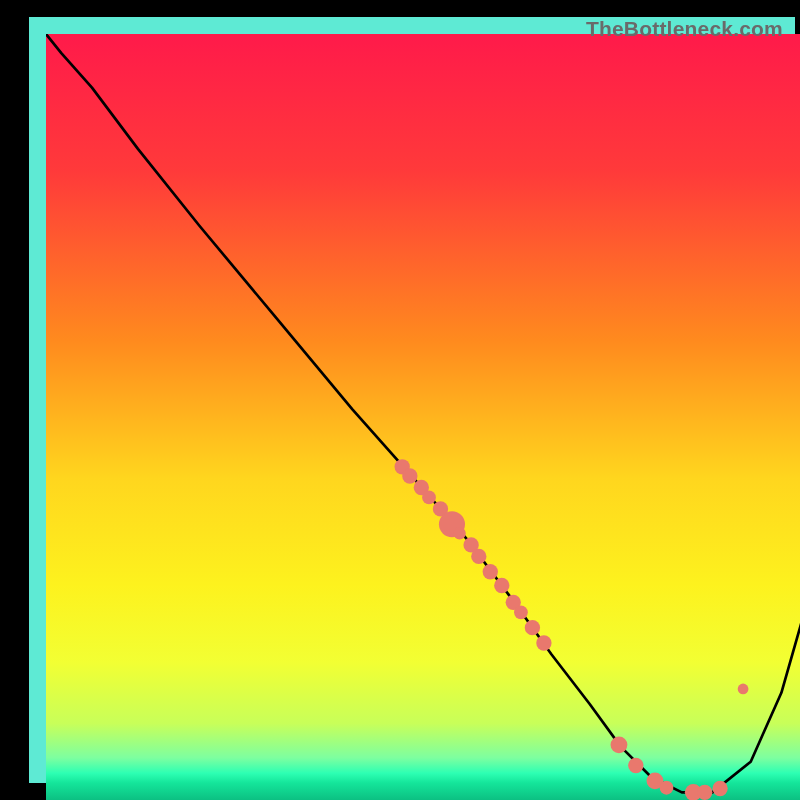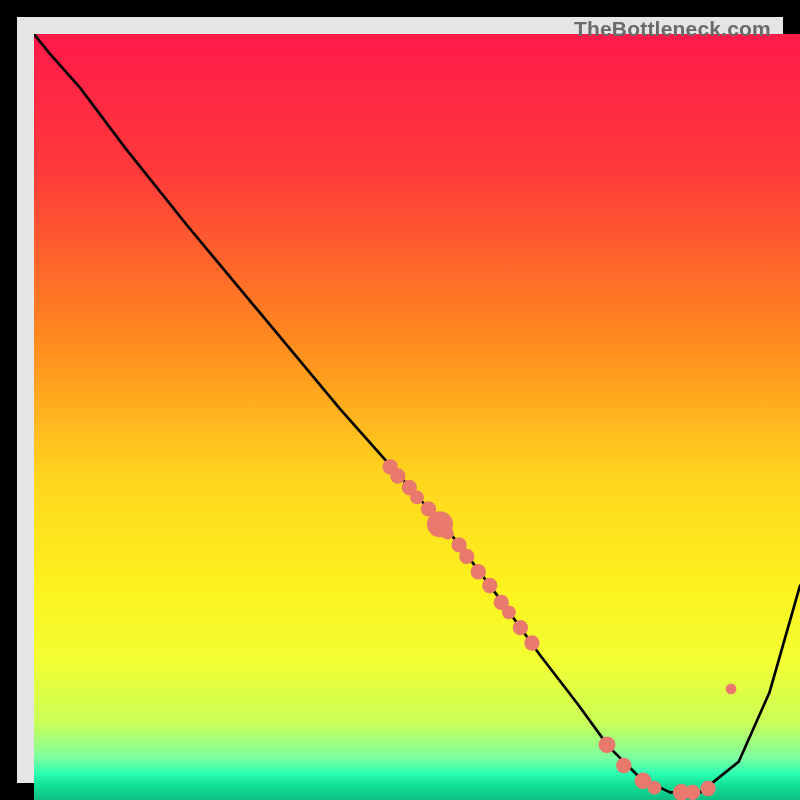--- a/index.html
+++ b/index.html
@@ -5,25 +5,25 @@
   html, body {
     margin: 0;
     padding: 0;
     width: 800px;
     height: 800px;
     background: #000;
     overflow: hidden;
   }
   .frame {
     position: absolute;
-    left: 17px;
+    left: 29px;
     top: 17px;
     width: 766px;
     height: 766px;
-    background: #e5e5e5;
+    background: #5eead4;
     text-decoration: underline;
   }
   .plot {
     position: absolute;
     left: 17px;
     top: 17px;
     width: 766px;
     height: 766px;
   }
   .gradient {

